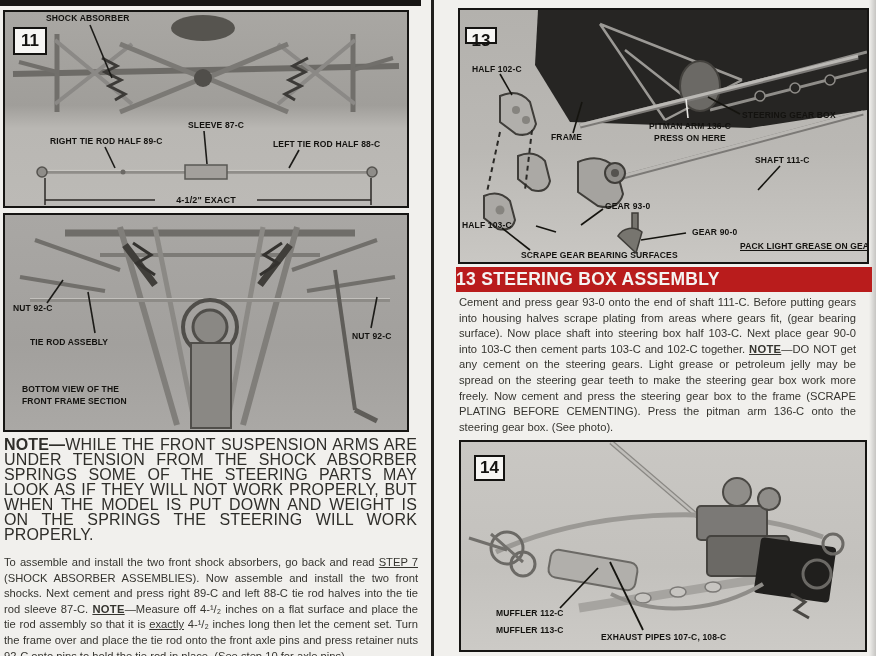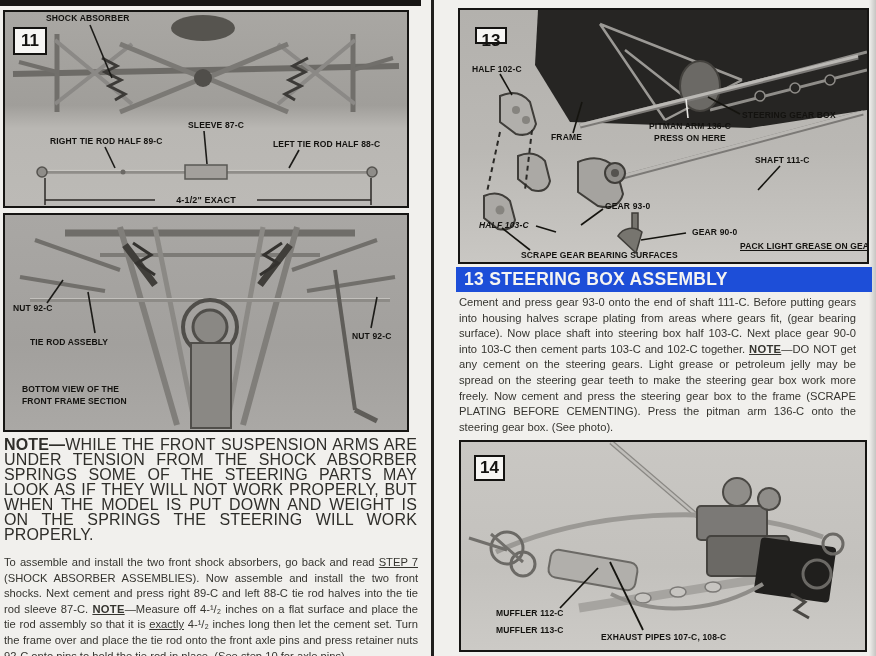--- a/index.html
+++ b/index.html
@@ -23,23 +23,23 @@
   .lbl{position:absolute;font-size:8.5px;font-weight:bold;color:#13120f;
        letter-spacing:.15px;white-space:nowrap;line-height:10px;}
   .lbl.u{text-decoration:underline;}
   .lbl.center{text-align:center;}
   .cap2{line-height:12px;}
   .step-box{position:absolute;background:#f7f6f4;border:2px solid #141311;color:#141311;
        font-weight:bold;font-size:17px;text-align:center;box-sizing:border-box;}
   
   .top-strip{left:0;top:0;width:421px;height:6px;background:#161513;}
   .center-rule{left:431px;top:0;width:3px;height:656px;background:#201f1d;}
-  .heading-bar{position:absolute;background:#1d4ed8;color:#f5f4f2;font-weight:bold;
+  .heading-bar{position:absolute;background:#b91c1c;color:#f5f4f2;font-weight:bold;
        font-size:17.5px;letter-spacing:.3px;line-height:25px;height:25px;
-       padding-left:8px;box-sizing:border-box;white-space:nowrap;}
+       box-sizing:border-box;white-space:nowrap;}
   
   .para{position:absolute;color:#35342f;text-align:justify;}
   .note-p{font-size:16px;line-height:15px;letter-spacing:.15px;color:#2f2e2a;}
   .body-p{font-size:11.2px;line-height:15.6px;}
   .bld{font-weight:bold;}
   .und{text-decoration:underline;margin-top:36px;}
   .bld.und{letter-spacing:.3px;}
 </style>
 </head>
 <body>
@@ -159,29 +159,29 @@
       <path d="M40,64 L52,85" stroke="#15140f" stroke-width="1.6" fill="none"></path>
       <path d="M113,123 L122,92" stroke="#15140f" stroke-width="1.6" fill="none"></path>
       <path d="M228,108 L226,89" stroke="#e8e7e4" stroke-width="1.6" fill="none"></path>
       <path d="M280,104 L248,87" stroke="#15140f" stroke-width="1.6" fill="none"></path>
       <path d="M320,156 L298,180" stroke="#15140f" stroke-width="1.6" fill="none"></path>
       <path d="M143,199 L121,215" stroke="#15140f" stroke-width="1.6" fill="none"></path>
       <path d="M76,216 L96,222" stroke="#15140f" stroke-width="1.6" fill="none"></path>
       <path d="M226,223 L181,230" stroke="#15140f" stroke-width="1.6" fill="none"></path>
       <path d="M70,240 L42,218" stroke="#15140f" stroke-width="1.6" fill="none"></path>
     </svg>
-    <div class="step-box" style="left:15px;top:17px;width:32px;height:17px;line-height:23px;">13</div>
+    <div class="step-box" style="left:5px;top:17px;width:32px;height:17px;line-height:23px;">13</div>
     <div class="lbl" style="left:12px;top:54px;">HALF 102-C</div>
     <div class="lbl" style="left:91px;top:122px;">FRAME</div>
     <div class="lbl center" style="left:180px;top:111px;width:100px;">PITMAN ARM 136-C</div>
     <div class="lbl center" style="left:180px;top:123px;width:100px;">PRESS ON HERE</div>
     <div class="lbl" style="left:282px;top:100px;">STEERING GEAR BOX</div>
     <div class="lbl" style="left:295px;top:145px;">SHAFT 111-C</div>
     <div class="lbl" style="left:145px;top:191px;">GEAR 93-0</div>
-    <div class="lbl" style="left:19px;top:210px;font-style:italic;">HALF 103-C</div>
+    <div class="lbl" style="left:2px;top:210px;">HALF 103-C</div>
     <div class="lbl" style="left:232px;top:217px;">GEAR 90-0</div>
     <div class="lbl u" style="left:280px;top:231px;">PACK LIGHT GREASE ON GEARS</div>
     <div class="lbl" style="left:61px;top:240px;">SCRAPE GEAR BEARING SURFACES</div>
   </div>
 
   <div class="heading-bar" style="left:456px;top:267px;width:416px;">13 STEERING BOX ASSEMBLY</div>
 
   <div class="para body-p" style="left:459px;top:295px;width:397px;">
     <span>Cement and press gear 93-0 onto the end of shaft 111-C. Before putting gears into housing halves scrape plating from areas where gears fit, (gear bearing surface). Now place shaft into steering box half 103-C. Next place gear 90-0 into 103-C then cement parts 103-C and 102-C together. </span><span class="bld und">NOTE</span><span>—DO NOT get any cement on the steering gears. Light grease or petroleum jelly may be spread on the steering gear teeth to make the steering gear box work more freely. Now cement and press the steering gear box to the frame (SCRAPE PLATING BEFORE CEMENTING). Press the pitman arm 136-C onto the steering gear box. (See photo).</span>
   </div>

